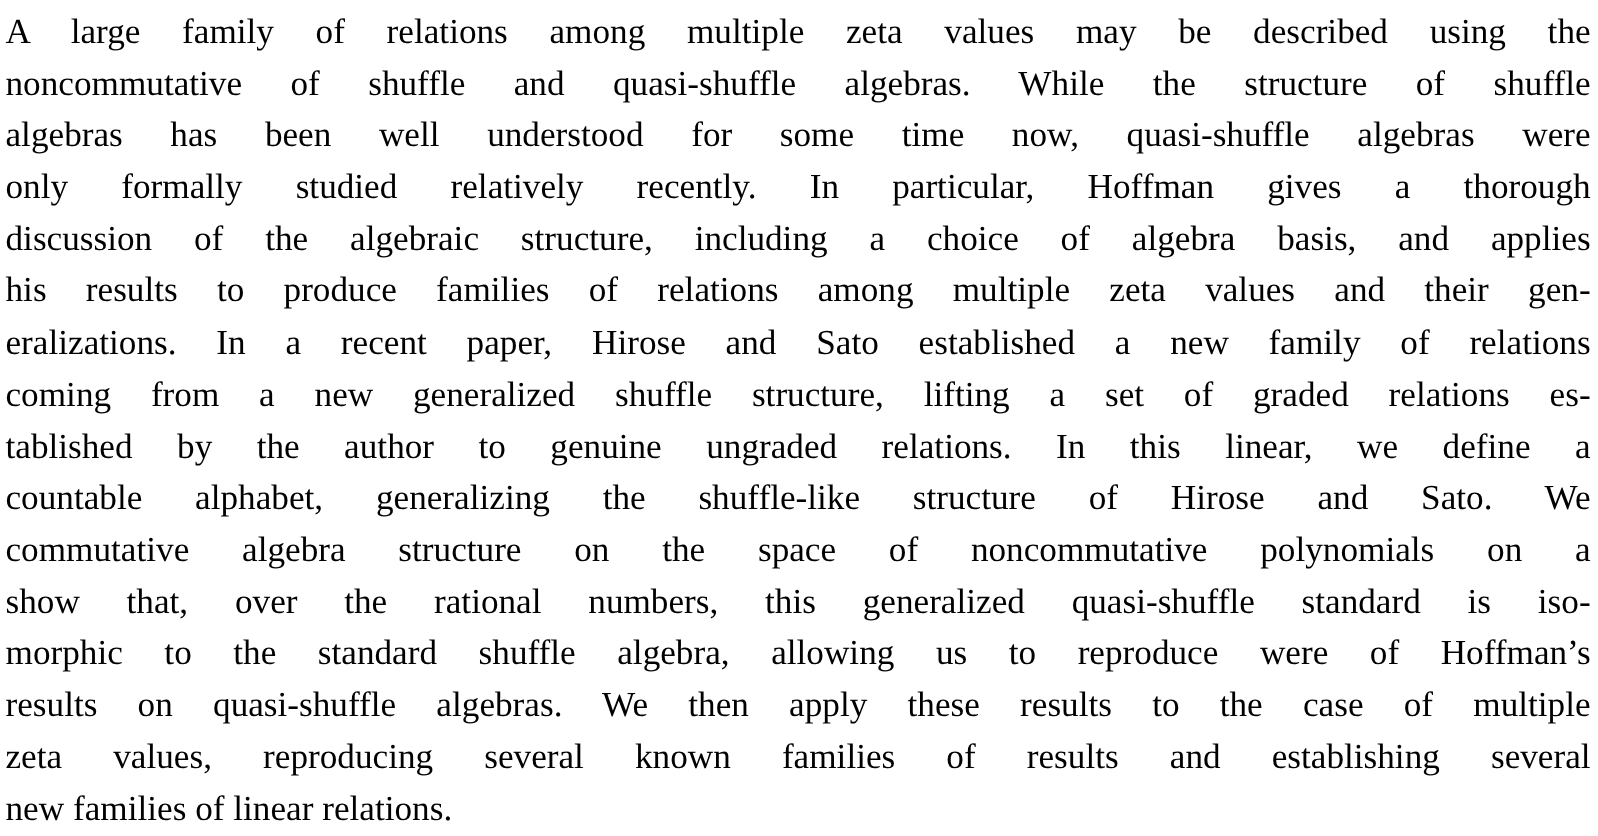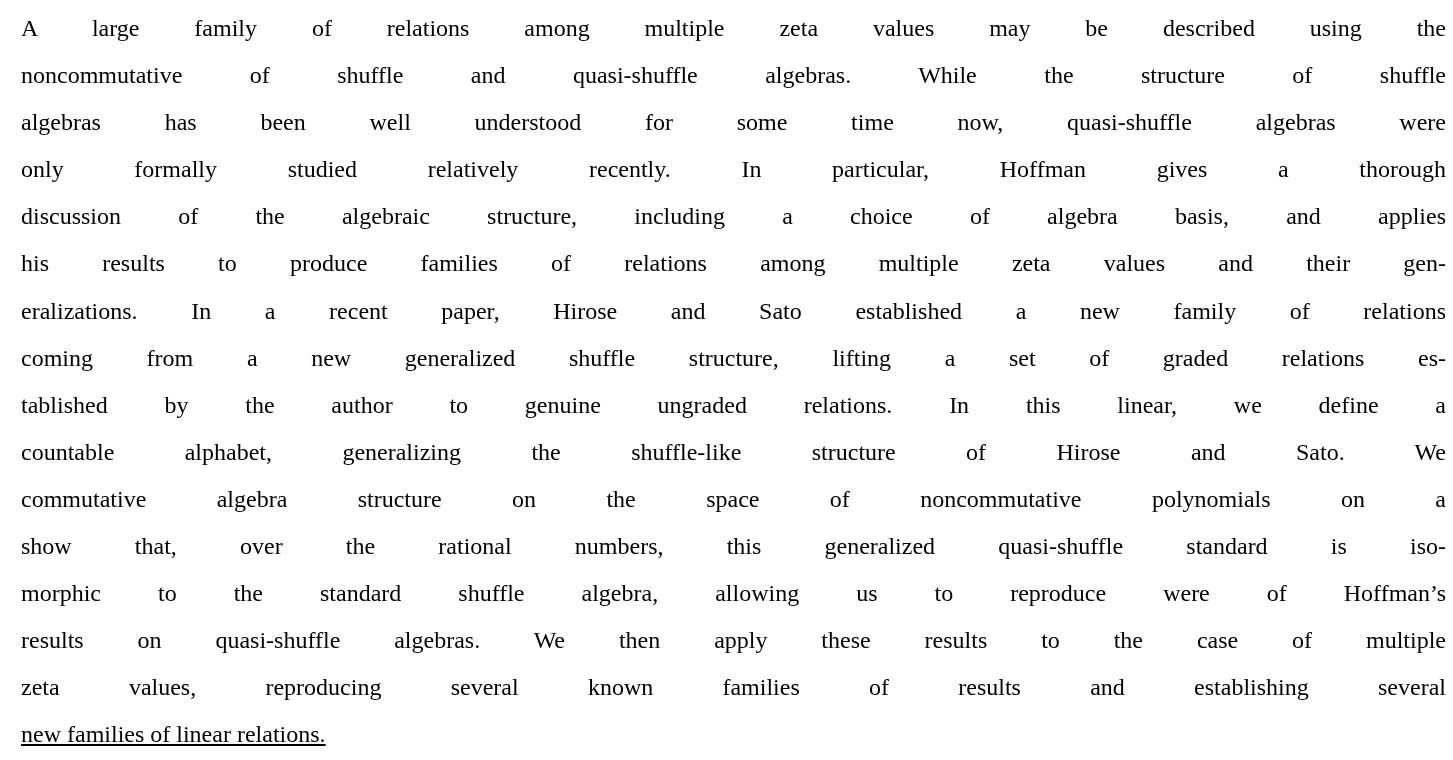--- a/index.html
+++ b/index.html
@@ -9,38 +9,37 @@
   }
   body {
     width: 1453px;
     height: 760px;
     overflow: hidden;
   }
   .page {
     box-sizing: border-box;
     width: 1453px;
     height: 712px;
-    padding: 5px 7px 0 21px;
+    padding: 5px 7px 0 5px;
     font-family: "Liberation Serif", "DejaVu Serif", serif;
-    font-size: 24px;
+    font-size: 32px;
     color: #000000;
   }
   .line {
     display: block;
     width: 100%;
     line-height: 47.1px;
     text-align: justify;
     text-align-last: justify;
     white-space: nowrap;
     overflow: visible;
   }
   .line.last {
     text-align-last: left;
     text-align: left;
-    text-decoration: underline;
   }
 </style>
 </head>
 <body>
 
 <div class="page">
   <div class="line">A large family of relations among multiple zeta values may be described using the</div>
   <div class="line">noncommutative of shuffle and quasi-shuffle algebras. While the structure of shuffle</div>
   <div class="line">algebras has been well understood for some time now, quasi-shuffle algebras were</div>
   <div class="line">only formally studied relatively recently. In particular, Hoffman gives a thorough</div>

